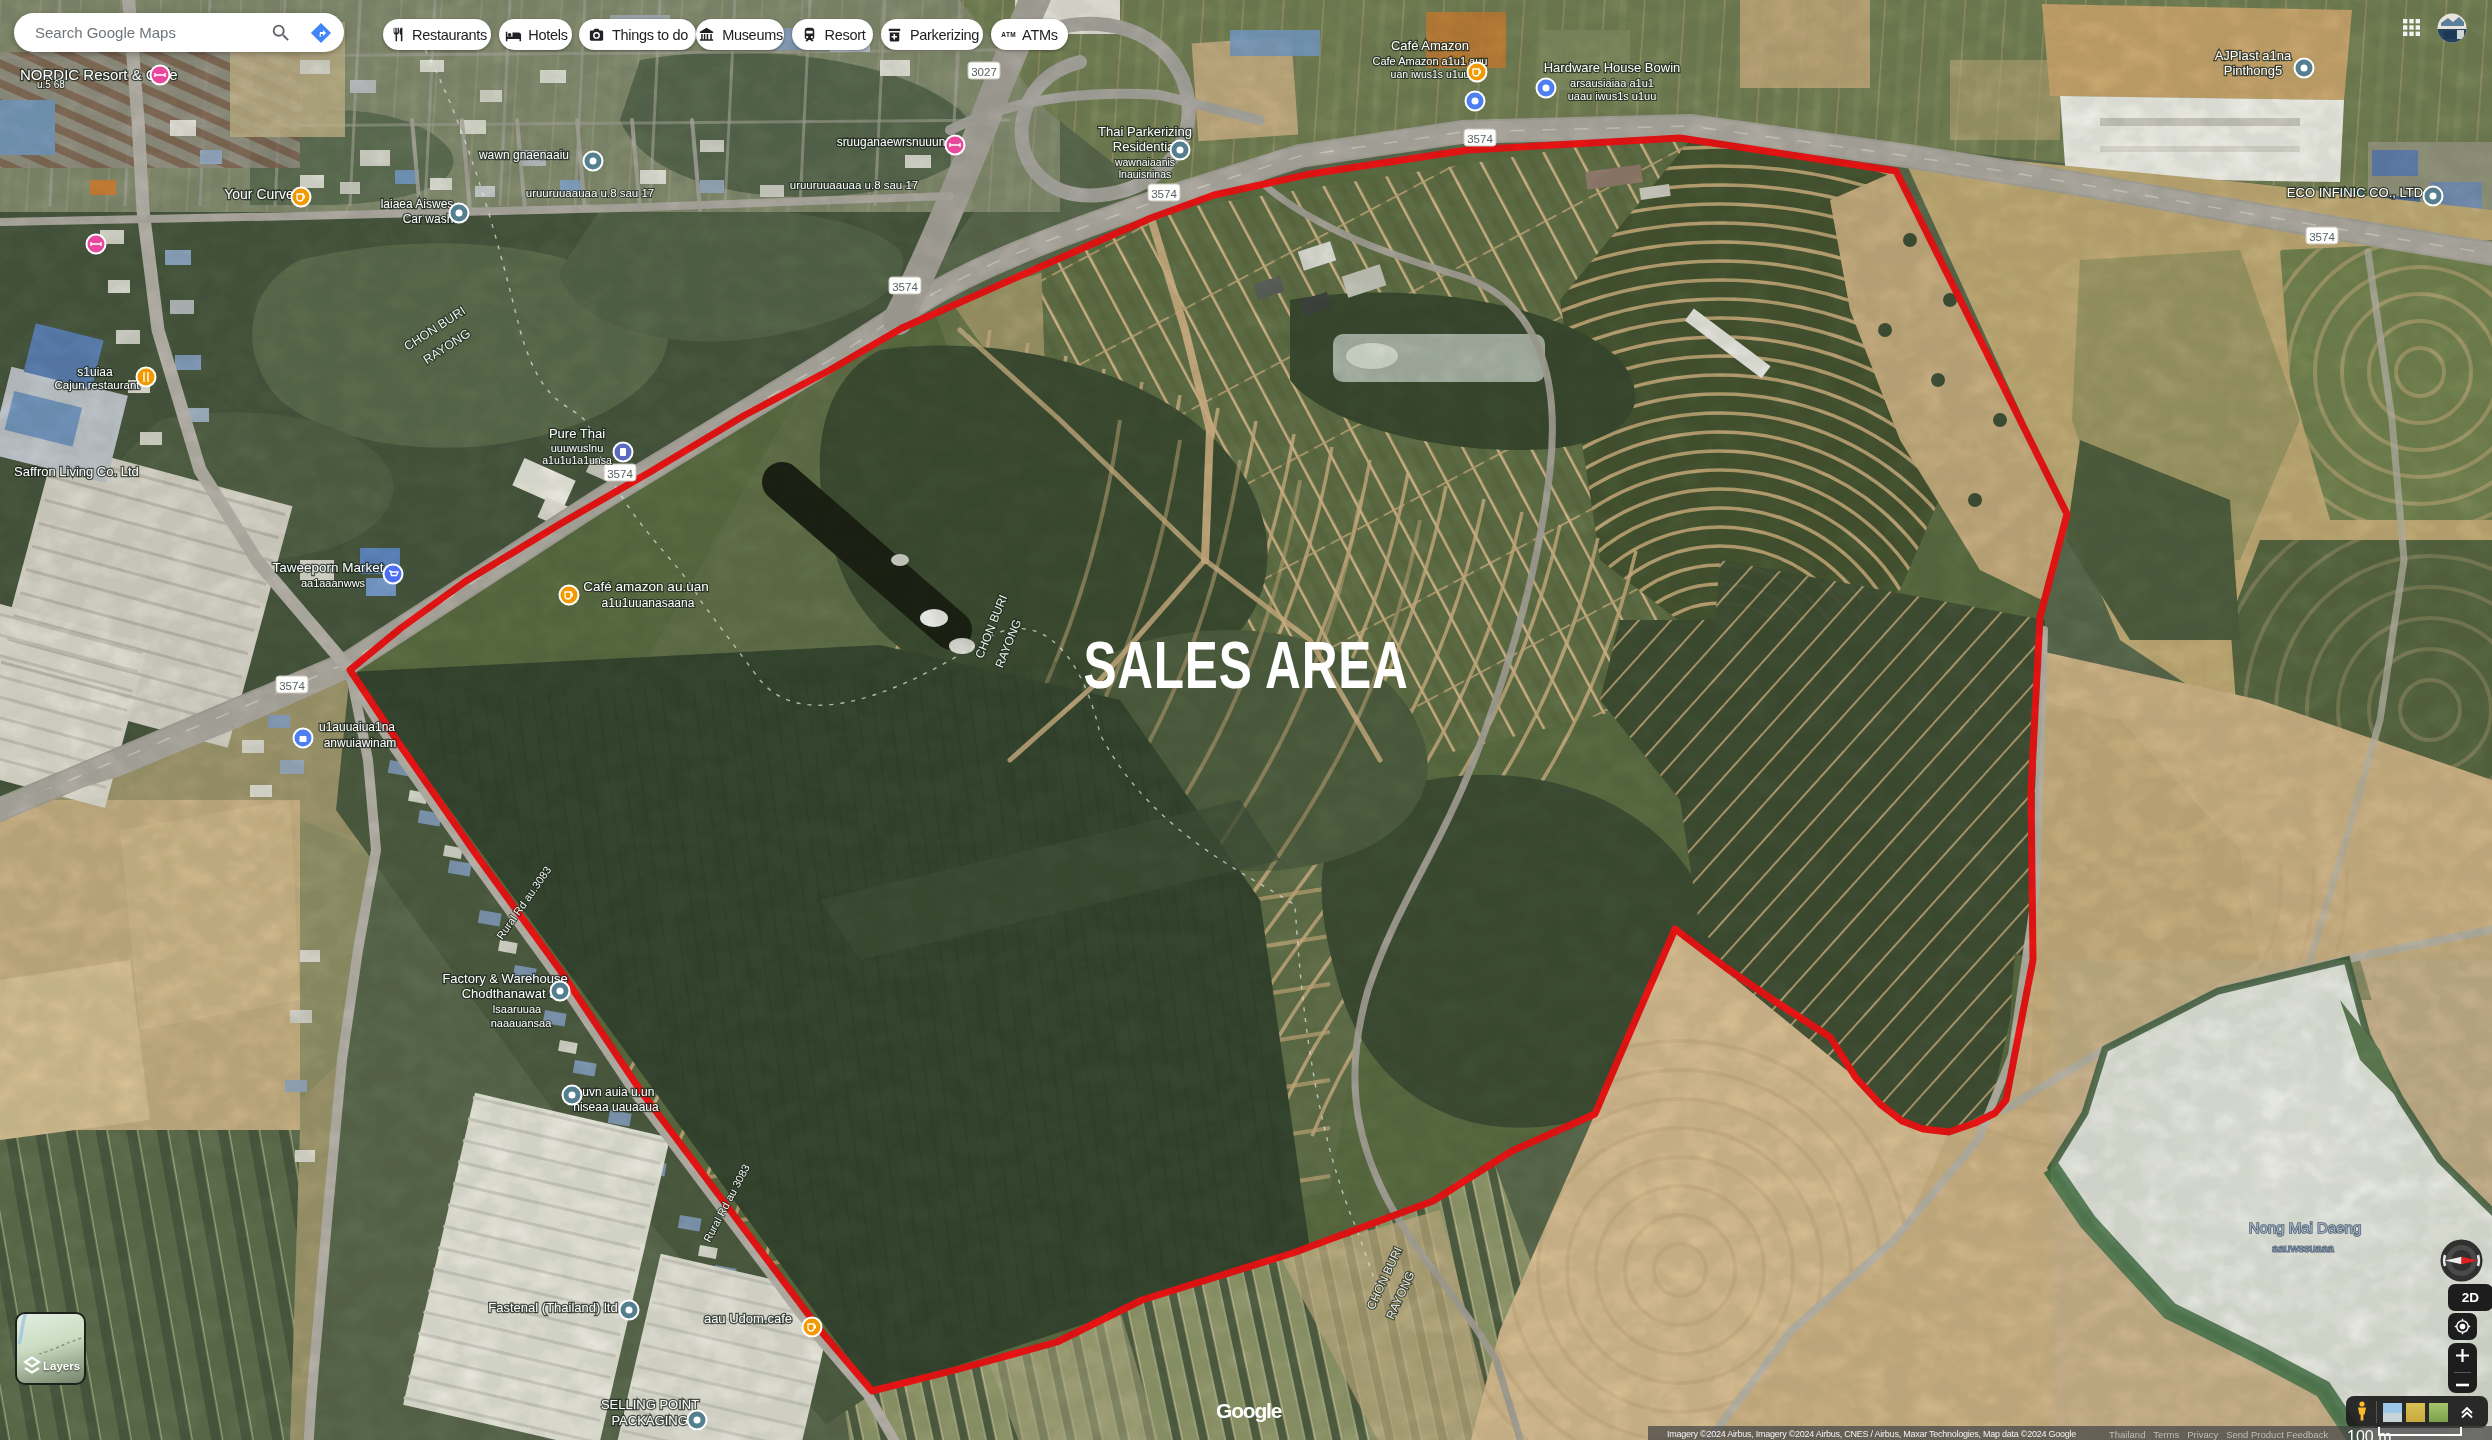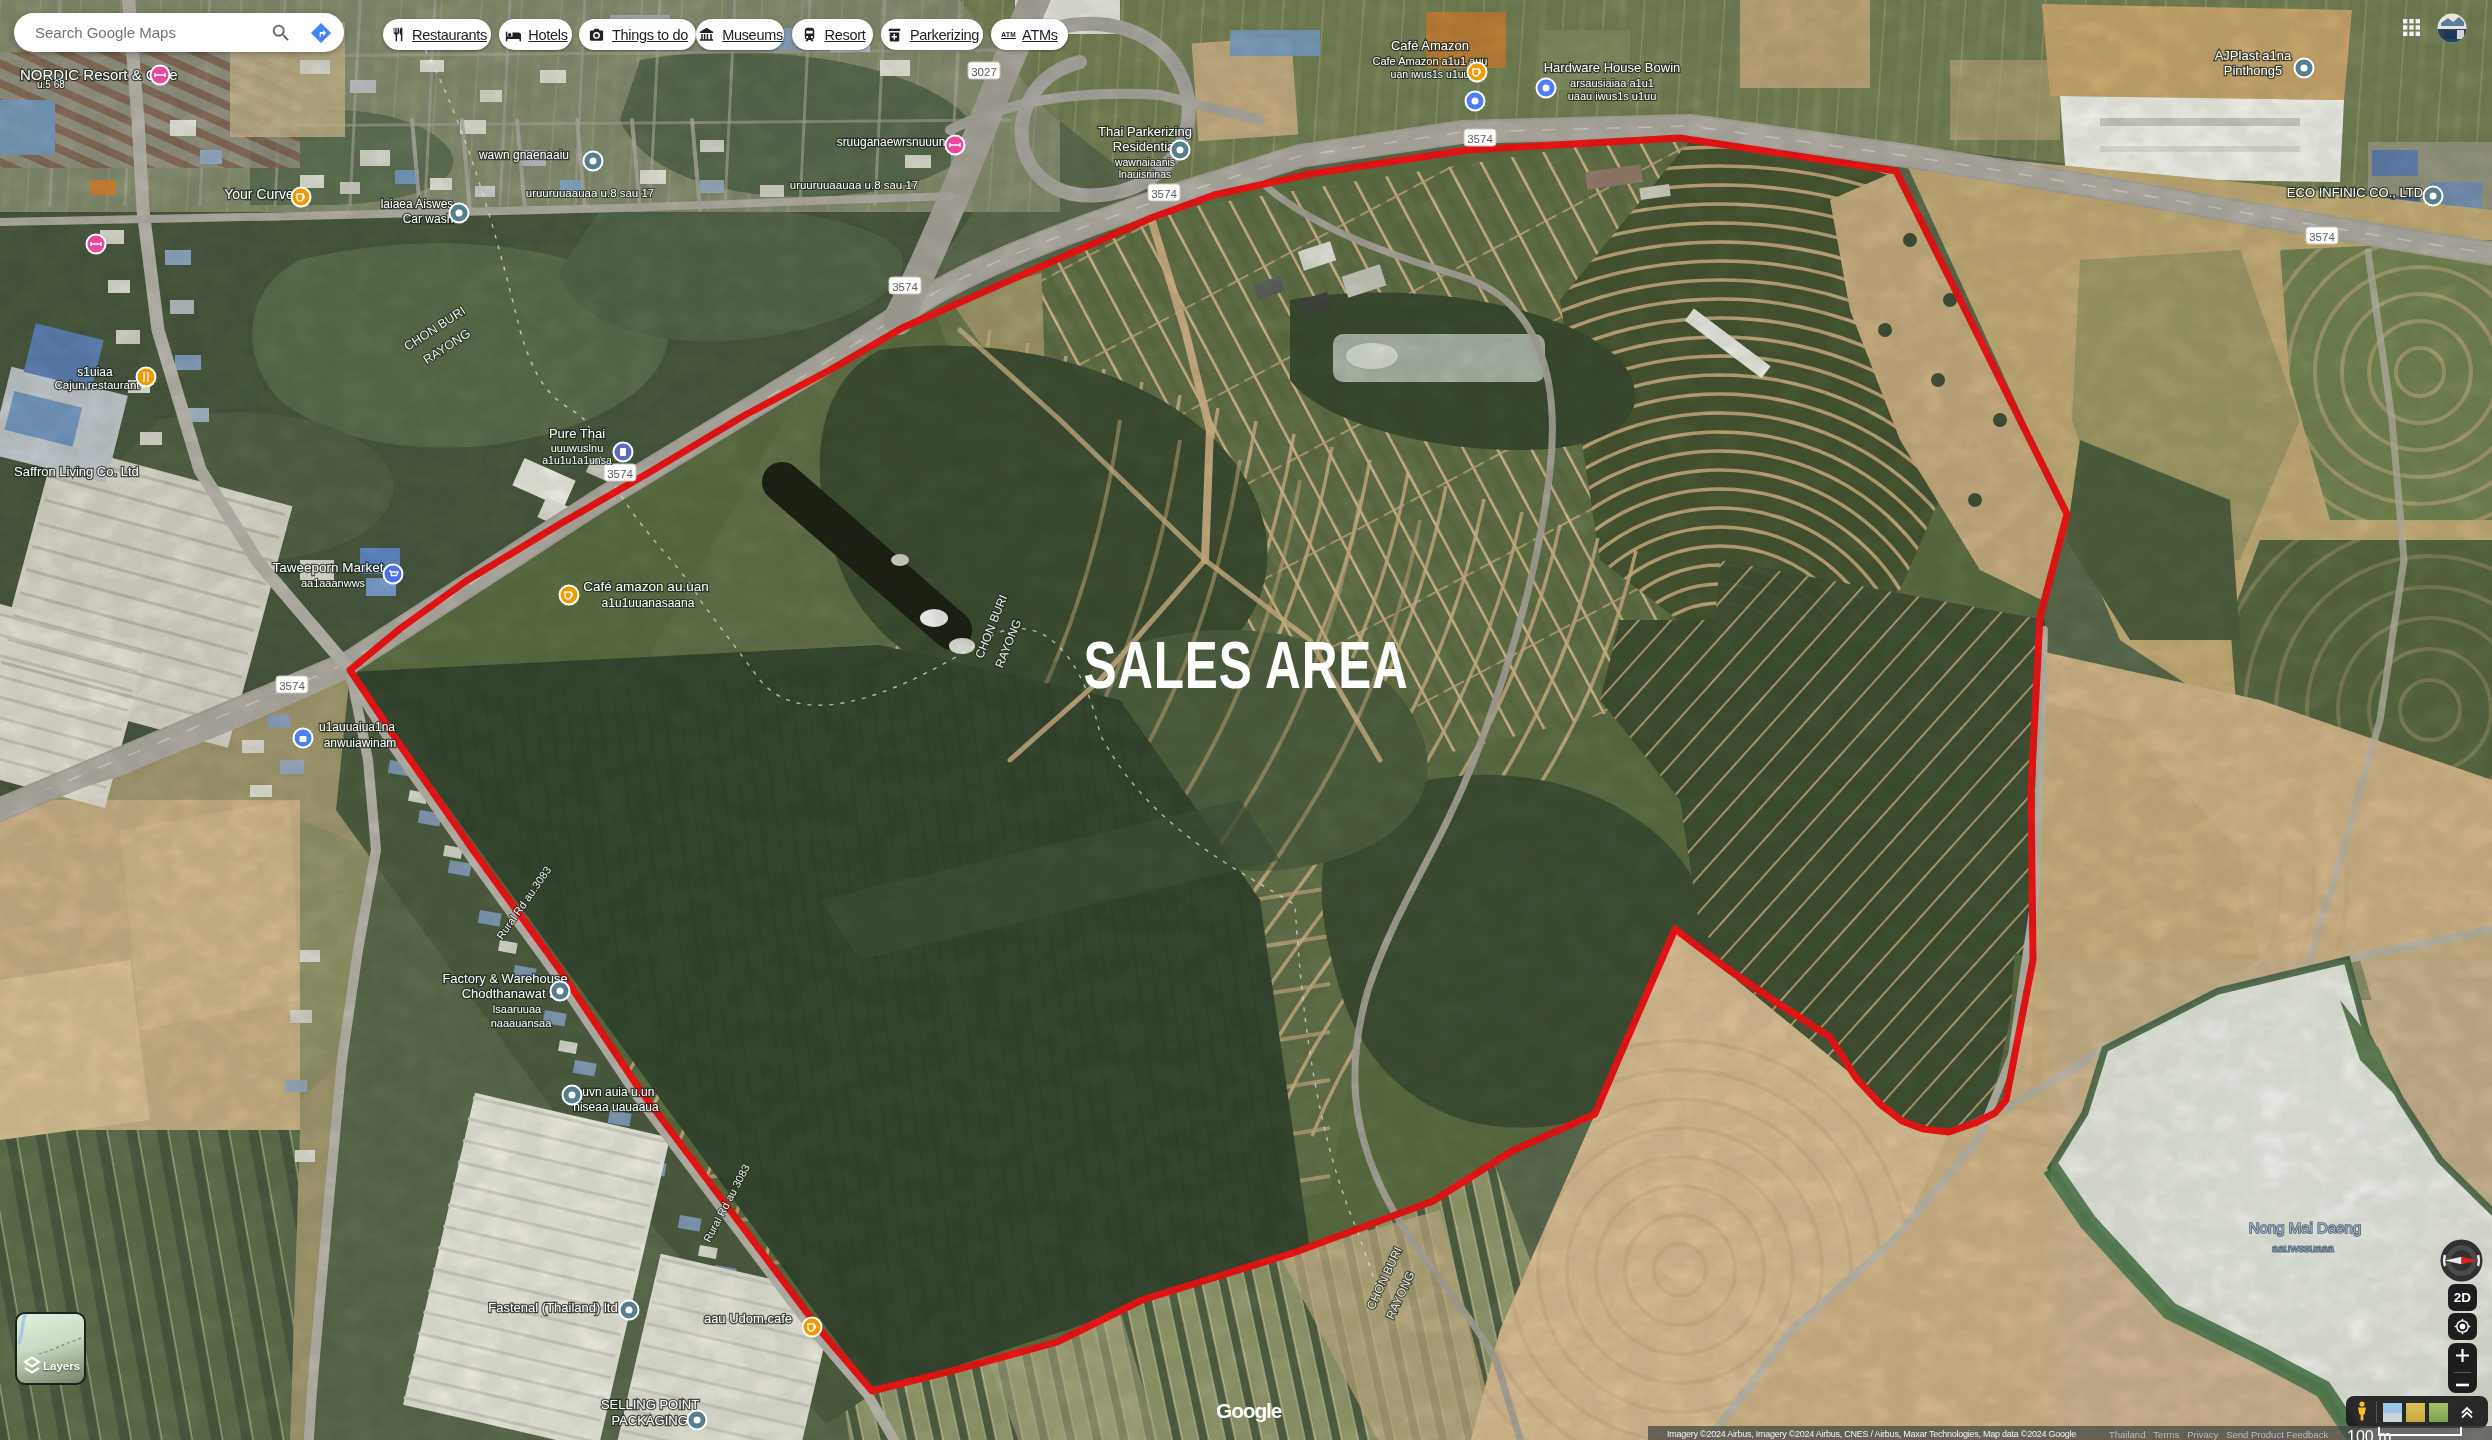--- a/index.html
+++ b/index.html
@@ -1,21 +1,21 @@
 <!DOCTYPE html>
 <html><head><meta charset="utf-8">
 <style>
 html,body{margin:0;padding:0;width:2492px;height:1440px;overflow:hidden;background:#4d5c42;
 font-family:"Liberation Sans",sans-serif;}
 #stage{position:relative;width:2492px;height:1440px;overflow:hidden;}
 #map{position:absolute;left:0;top:0;}
 .chip{position:absolute;top:19px;height:31px;background:#fff;border-radius:16px;
 box-shadow:0 1px 3px rgba(0,0,0,.35);display:flex;align-items:center;justify-content:center;
 gap:6px;font-size:14.5px;color:#202124;box-sizing:border-box;}
-.chip span{white-space:nowrap;letter-spacing:-0.3px;text-decoration:underline;}
+.chip span{white-space:nowrap;letter-spacing:-0.3px;}
 #searchbox{position:absolute;left:14px;top:13px;width:330px;height:39px;background:#fff;
 border-radius:20px;box-shadow:0 2px 6px rgba(0,0,0,.3);display:flex;align-items:center;}
 #searchbox .ph{margin-left:21px;font-size:15px;color:#70757a;flex:1}
 .ctl{position:absolute;background:#1d1d1d;border-radius:7px;color:#fff;display:flex;
 align-items:center;justify-content:center;}
 </style></head><body>
 <div id="stage">
 <svg id="map" width="2492" height="1440" viewBox="0 0 2492 1440" font-family="Liberation Sans, sans-serif">
 <defs>
 <filter id="fnoise" x="0" y="0" width="100%" height="100%">
@@ -813,21 +813,21 @@
 
 <svg style="position:absolute;left:2440px;top:1239px" width="43" height="43" viewBox="0 0 43 43">
 <circle cx="21.5" cy="21.5" r="21" fill="#222222" opacity="0.92"></circle>
 <circle cx="21.5" cy="21.5" r="13" fill="none" stroke="#4a4a4a" stroke-width="5"></circle>
 <path d="M5 16 a17 17 0 0 0 0 11" stroke="#e8e8e8" stroke-width="2.5" fill="none"></path>
 <path d="M38 16 a17 17 0 0 1 0 11" stroke="#e8e8e8" stroke-width="2.5" fill="none"></path>
 <path d="M5 21.5 L21.5 17.8 L21.5 25.2 Z" fill="#ececec"></path>
 <path d="M38 21.5 L21.5 17.8 L21.5 25.2 Z" fill="#e02020"></path>
 </svg>
 
-<div class="ctl" style="left:2448px;top:1284px;width:29px;height:27px;font-size:13.5px;font-weight:bold">2D</div>
+<div class="ctl" style="left:2448px;top:1284px;width:45px;height:27px;font-size:13.5px;font-weight:bold">2D</div>
 
 <div class="ctl" style="left:2448px;top:1313px;width:29px;height:27px">
 <svg width="17" height="17" viewBox="0 0 24 24">
         <path d="M12 8a4 4 0 1 0 0 8 4 4 0 0 0 0-8zm8.94 3A8.99 8.99 0 0 0 13 3.06V1h-2v2.06A8.99 8.99 0 0 0 3.06 11H1v2h2.06A8.99 8.99 0 0 0 11 20.94V23h2v-2.06A8.99 8.99 0 0 0 20.94 13H23v-2h-2.06zM12 19a7 7 0 1 1 0-14 7 7 0 0 1 0 14z" fill="#fff"></path>
       </svg>
     </div>
 
 <div class="ctl" style="left:2448px;top:1343px;width:29px;height:50px;border-radius:8px;flex-direction:column;justify-content:space-between;padding:6px 0;box-sizing:border-box">
 <svg width="13" height="13" viewBox="0 0 13 13">
         <path d="M5.4 0 h2.2 v5.4 H13 v2.2 H7.6 V13 H5.4 V7.6 H0 V5.4 h5.4 Z" fill="#fff"></path>

